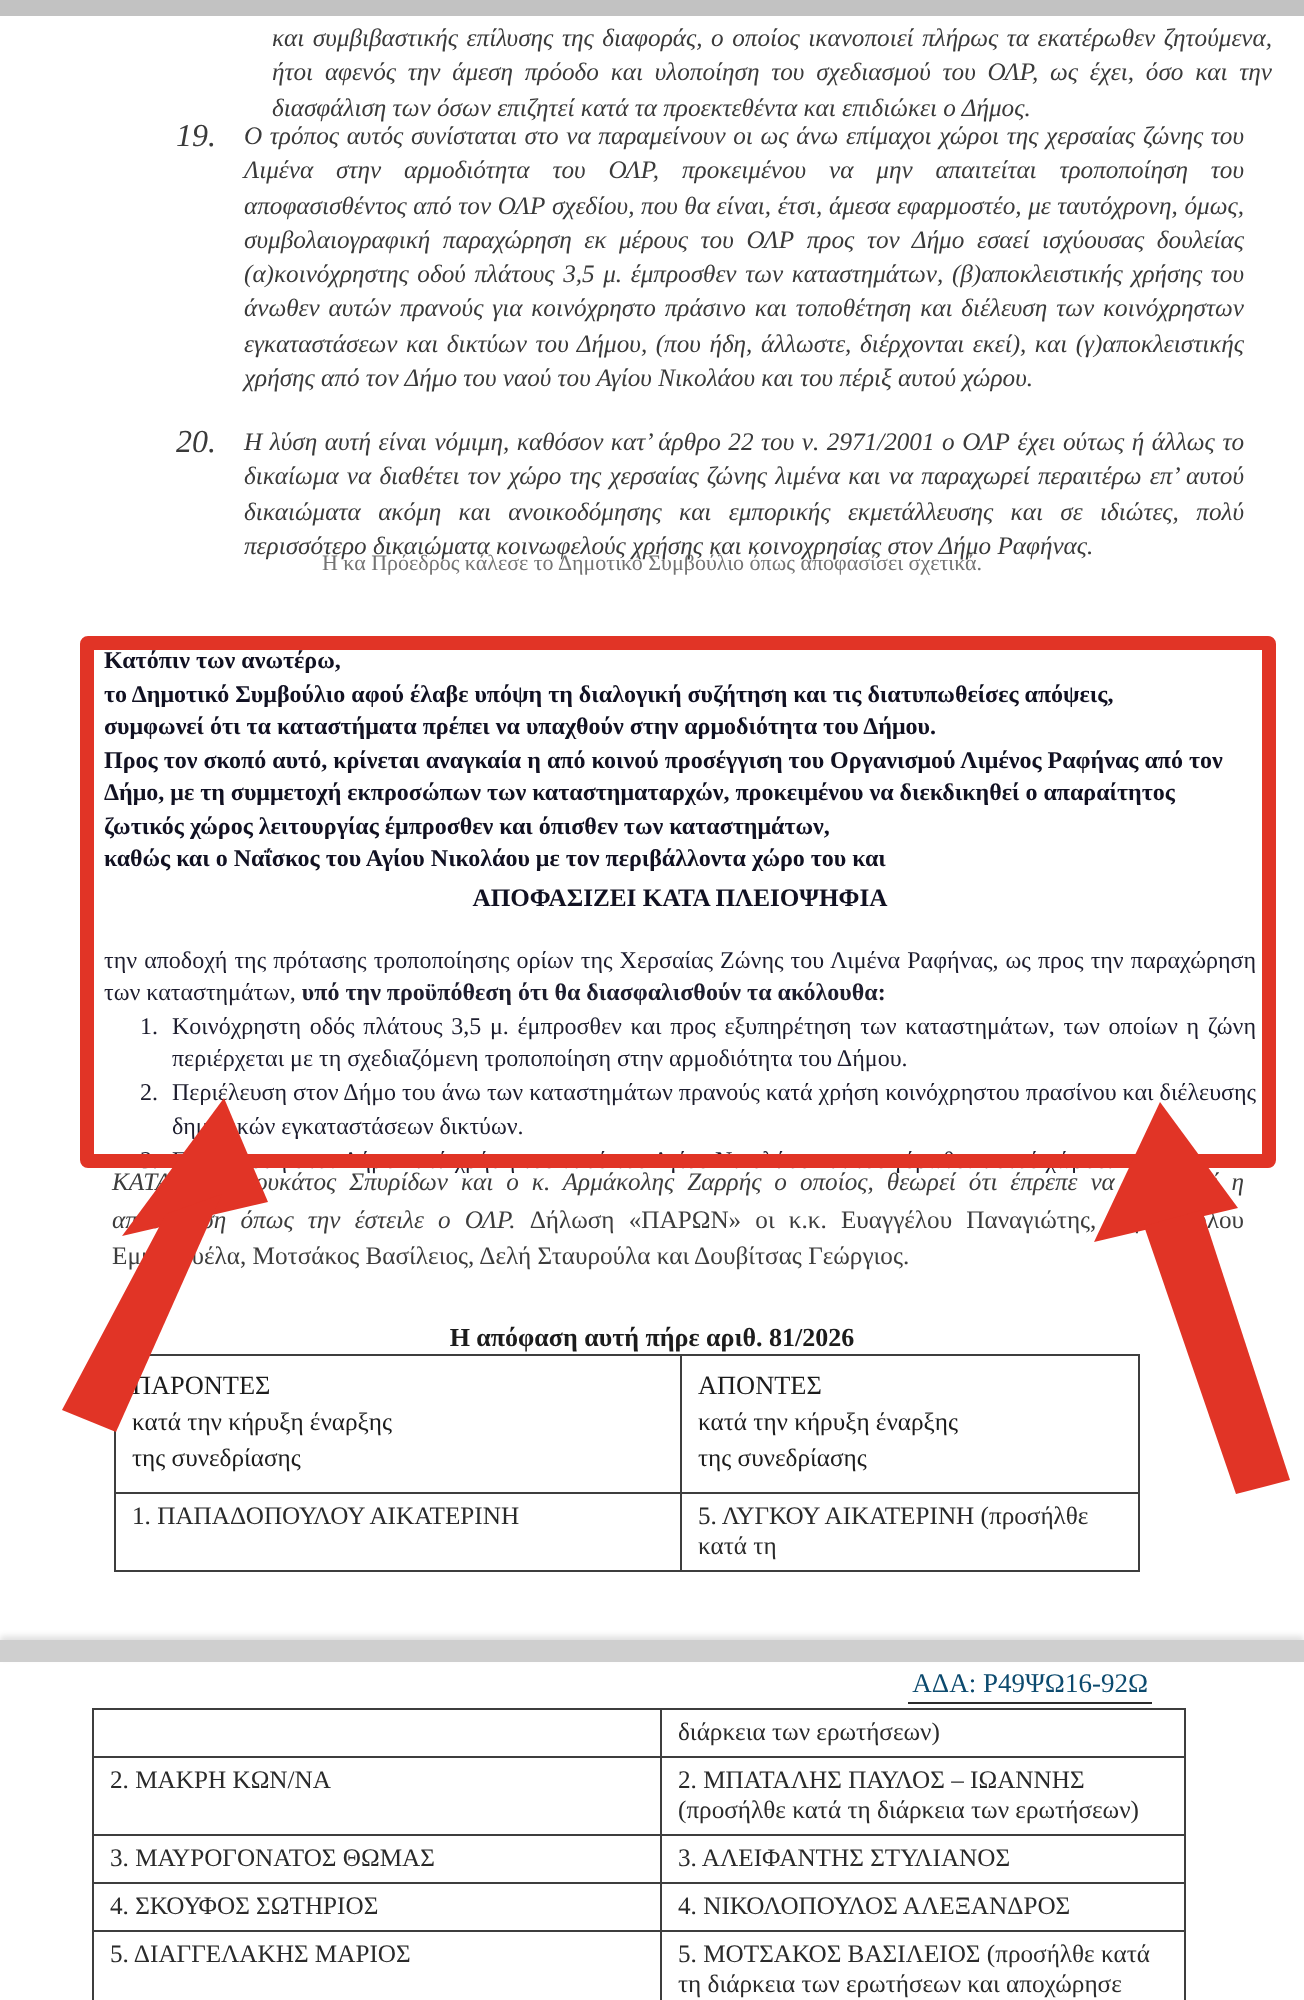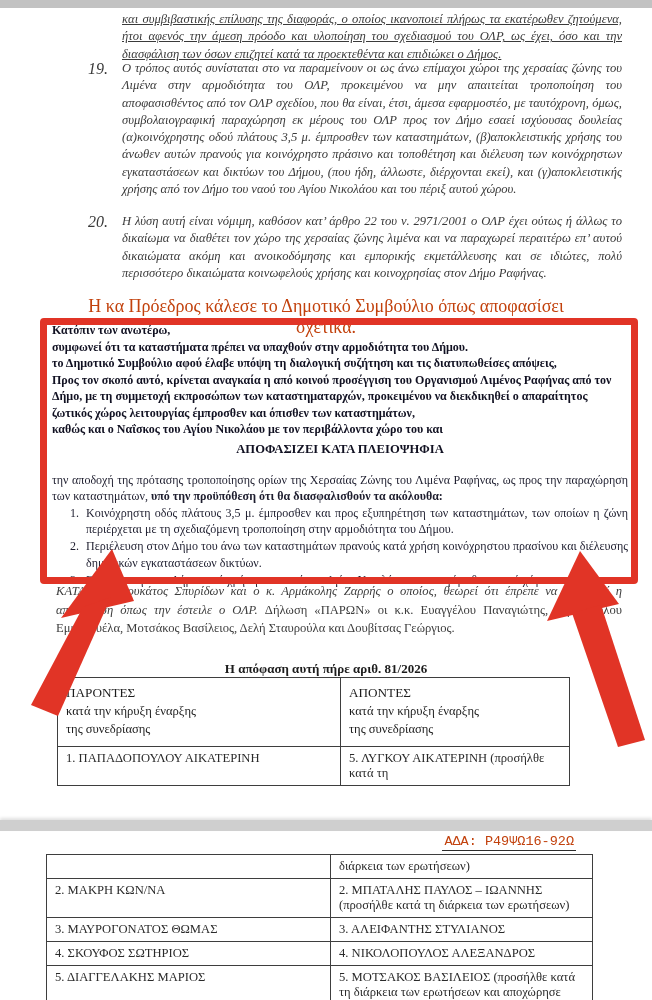--- a/index.html
+++ b/index.html
@@ -8,27 +8,27 @@
     background:#ffffff;
     font-family:"Liberation Serif","DejaVu Serif",serif;
     color:#3a3a3a;
   }
   .scan{filter:blur(.25px);}
   .band{position:absolute;left:0;width:652px;background:#c2c2c2;}
   .band-top{top:0;height:8px;}
   .band-gap{top:820px;height:11px;background:#cfcfcf;box-shadow:0 -2px 3px rgba(0,0,0,.12);}
   .para{position:absolute;text-align:justify;font-size:12.6px;line-height:17.3px;}
   .ital{font-style:italic;}
-  .p18{top:11px;left:122px;width:500px;text-decoration:underline;}
+  .p18{top:11px;left:136px;width:500px;}
   .numbered{position:absolute;left:88px;width:534px;}
   .numbered .num{position:absolute;left:0;top:0;font-style:italic;}
   .numbered .body{margin-left:34px;text-align:justify;font-style:italic;font-size:12.6px;line-height:17.3px;}
   .item19{top:60px;}
   .item20{top:213px;}
-  .president-line{position:absolute;top:296px;left:70px;width:512px;text-align:center;font-size:18px;color:#c2410c;}
+  .president-line{position:absolute;top:276px;left:70px;width:512px;text-align:center;font-size:11px;color:#737373;}
   
   .redbox{
     position:absolute;top:318px;left:40px;width:598px;height:266px;
     box-sizing:border-box;border:7px solid #e13426;border-radius:4px;
     background:transparent;z-index:2;
   }
   .redbox-content{
     position:absolute;top:322px;left:52px;width:576px;z-index:1;
     color:#111122;font-size:12px;
   }
@@ -46,22 +46,22 @@
   table.att td,table.att th{border:1.3px solid #3e3e3e;vertical-align:top;font-size:12.6px;color:#2a2a2a;padding:4px 8px;text-align:left;font-weight:normal;}
   .t1{top:677px;left:57px;width:513px;}
   .t1 col.c1{width:283px;}
   .t2{top:854px;left:46px;width:547px;}
   .t2 col.c1{width:284px;}
   .hdr-cell{text-align:center;font-weight:bold;color:#1c1c1c !important;padding:6px 8px 8px 8px !important;line-height:18px;}
   .hdr-title{font-size:13.2px;}
   .row-cell{height:24px;}
   .ada{
     position:absolute;top:834px;right:76px;
-    font-family:Liberation Mono, monospace;
-    font-size:13.5px;color:#c2410c;border-bottom:1.6px solid #2c2c2c;padding:0 2px 1px 2px;
+    font-family:Liberation Serif, serif;
+    font-size:13.5px;color:#0c4a6e;border-bottom:1.6px solid #2c2c2c;padding:0 2px 1px 2px;
   }
   .arrows{position:absolute;top:0;left:0;z-index:3;pointer-events:none;}
 </style>
 </head>
 <body>
 
 <div class="page-root">
 
   <div class="band band-top"></div>
 
@@ -76,22 +76,22 @@
 
     <div class="numbered item20">
       <span class="num">20.</span>
       <div class="body">Η λύση αυτή είναι νόμιμη, καθόσον κατ’ άρθρο 22 του ν. 2971/2001 ο ΟΛΡ έχει ούτως ή άλλως το δικαίωμα να διαθέτει τον χώρο της χερσαίας ζώνης λιμένα και να παραχωρεί περαιτέρω επ’ αυτού δικαιώματα ακόμη και ανοικοδόμησης και εμπορικής εκμετάλλευσης και σε ιδιώτες, πολύ περισσότερο δικαιώματα κοινωφελούς χρήσης και κοινοχρησίας στον Δήμο Ραφήνας.</div>
     </div>
 
     <div class="president-line">Η κα Πρόεδρος  κάλεσε το Δημοτικό Συμβούλιο όπως αποφασίσει σχετικά.</div>
 
     <div class="redbox-content">
       <div class="red-head">Κατόπιν των ανωτέρω,</div>
+      <div class="red-head">το Δημοτικό Συμβούλιο αφού έλαβε υπόψη τη διαλογική συζήτηση και τις διατυπωθείσες απόψεις,</div>
       <div class="red-head">συμφωνεί ότι τα καταστήματα πρέπει να υπαχθούν στην αρμοδιότητα του Δήμου.</div>
-      <div class="red-head">το Δημοτικό Συμβούλιο αφού έλαβε υπόψη τη διαλογική συζήτηση και τις διατυπωθείσες απόψεις,</div>
       <div class="red-head">Προς τον σκοπό αυτό, κρίνεται αναγκαία η από κοινού προσέγγιση του Οργανισμού Λιμένος Ραφήνας από τον Δήμο, με τη συμμετοχή εκπροσώπων των καταστηματαρχών, προκειμένου να διεκδικηθεί ο απαραίτητος ζωτικός χώρος λειτουργίας έμπροσθεν και όπισθεν των καταστημάτων,</div>
       <div class="red-head">καθώς και ο Ναΐσκος του Αγίου Νικολάου με τον περιβάλλοντα χώρο του και</div>
       <div class="red-title">ΑΠΟΦΑΣΙΖΕΙ ΚΑΤΑ ΠΛΕΙΟΨΗΦΙΑ</div>
       <div class="red-intro">
         <span>την αποδοχή της πρότασης τροποποίησης ορίων της Χερσαίας Ζώνης του Λιμένα Ραφήνας, ως προς την παραχώρηση των καταστημάτων, </span><b>υπό την προϋπόθεση ότι θα διασφαλισθούν τα ακόλουθα:</b>
       </div>
       <ol class="red-list">
         <li>Κοινόχρηστη οδός πλάτους 3,5 μ. έμπροσθεν και προς εξυπηρέτηση των καταστημάτων, των οποίων η ζώνη περιέρχεται με τη σχεδιαζόμενη τροποποίηση στην αρμοδιότητα του Δήμου.</li>
         <li>Περιέλευση στον Δήμο του άνω των καταστημάτων πρανούς κατά χρήση κοινόχρηστου πρασίνου και διέλευσης δημοτικών εγκαταστάσεων δικτύων.</li>
         <li>Περιέλευση στον Δήμο κατά χρήση του ναού του Αγίου Νικολάου και του γύρωθεν αυτού χώρου.</li>

